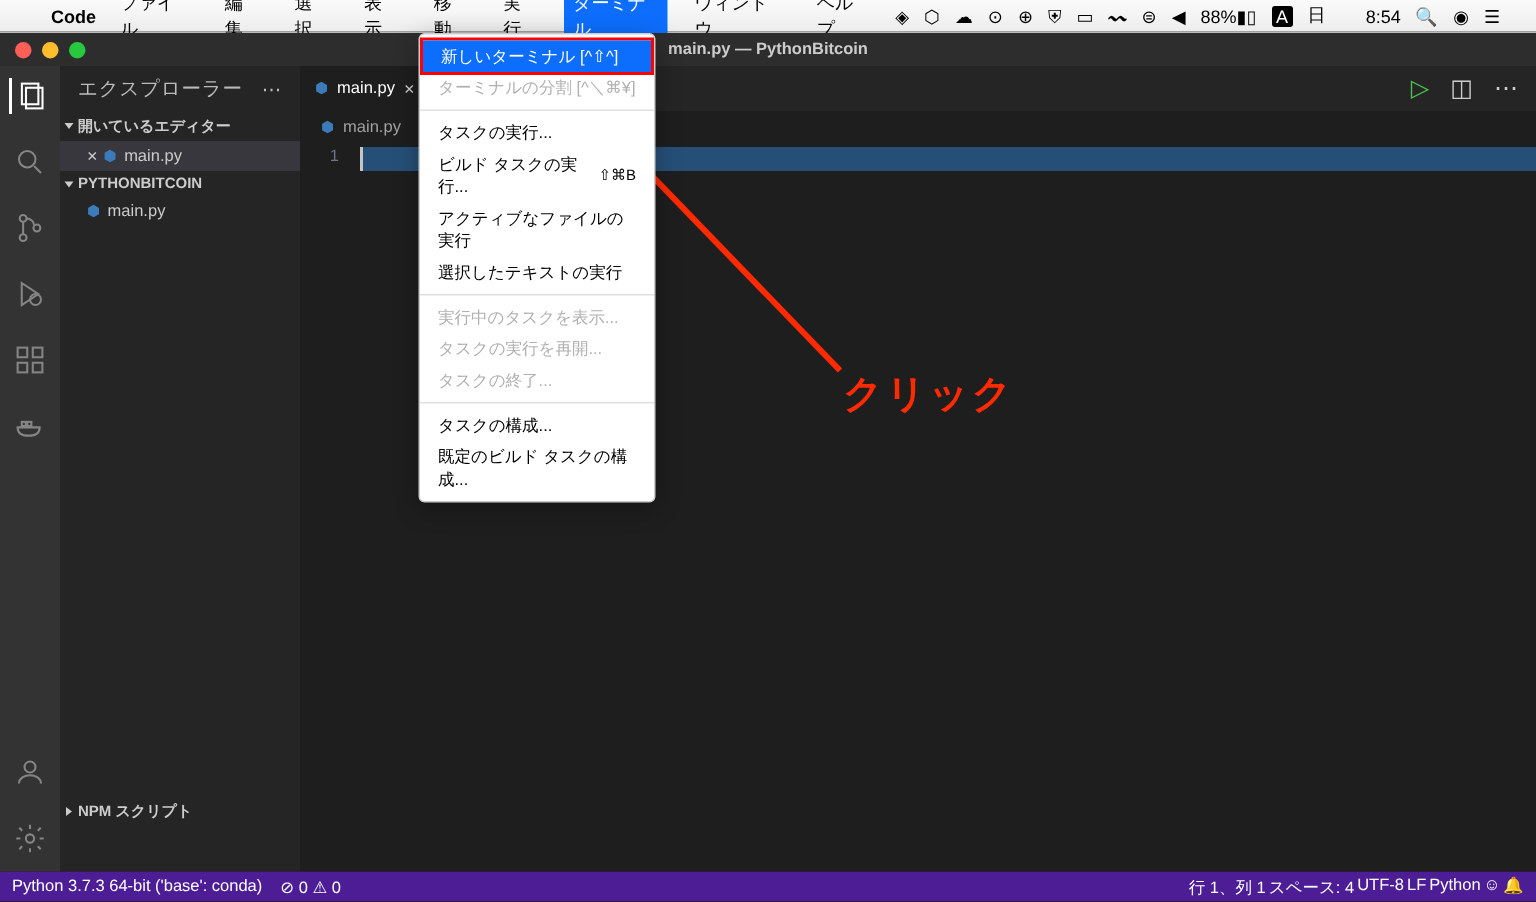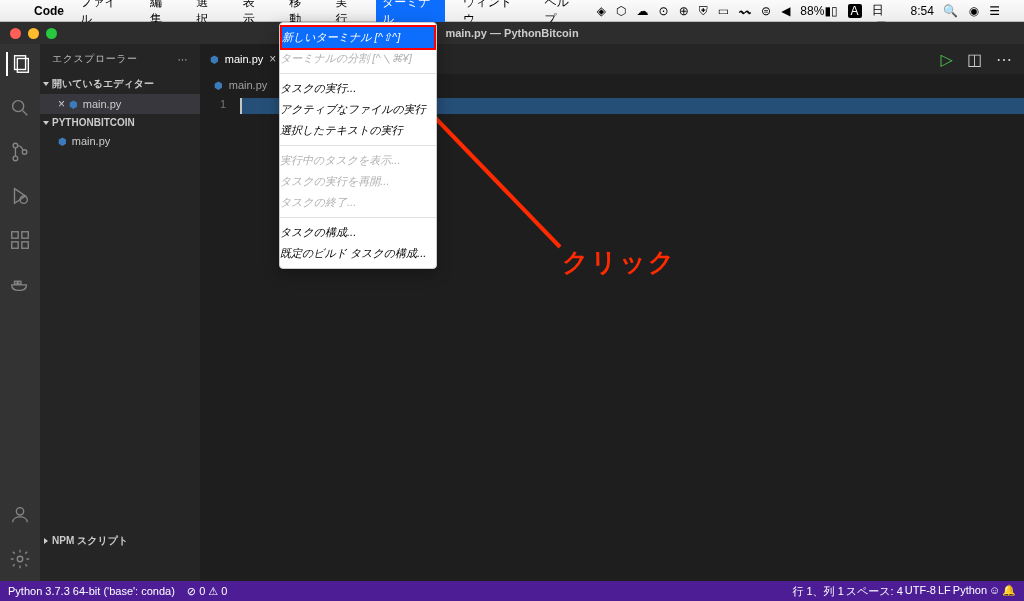--- a/index.html
+++ b/index.html
@@ -27,21 +27,21 @@
 .workbench { display: flex; height: 537px; }
 
 
 .activity-bar { width: 40px; background: #333333; display: flex; flex-direction: column; align-items: center; padding-top: 8px; gap: 20px; }
 .activity-bar .icon { width: 24px; height: 24px; color: #858585; display: flex; align-items: center; justify-content: center; cursor: pointer; }
 .activity-bar .icon.active { color: #fff; border-left: 2px solid #fff; margin-left: -2px; padding-left: 2px; width: 26px; }
 .activity-bar .bottom { margin-top: auto; margin-bottom: 10px; display: flex; flex-direction: column; gap: 20px; }
 
 
 .sidebar { width: 160px; background: #252526; color: #ccc; font-size: 11px; }
-.sidebar .header { height: 30px; display: flex; align-items: center; padding: 0 12px; color: #bbb; font-size: 10px; letter-spacing: 0.5px; }
+.sidebar .header { height: 30px; display: flex; align-items: center; padding: 0 12px; color: #bbb; font-size: 13px; letter-spacing: 0.5px; }
 .sidebar .header .dots { margin-left: auto; }
 .sidebar .section { padding: 3px 4px; font-size: 10px; font-weight: bold; color: #ccc; display: flex; align-items: center; }
 .sidebar .section::before { content: ""; display: inline-block; width: 0; height: 0; border-left: 4px solid #ccc; border-top: 3px solid transparent; border-bottom: 3px solid transparent; margin-right: 4px; transform: rotate(90deg); }
 .sidebar .section.collapsed::before { transform: rotate(0deg); }
 .sidebar .file-row { height: 20px; display: flex; align-items: center; padding-left: 18px; font-size: 11px; color: #ccc; }
 .sidebar .file-row.selected { background: #37373d; }
 .sidebar .file-row .close { margin-right: 4px; color: #ccc; font-size: 12px; }
 .sidebar .file-row .py-icon { color: #3c7bb9; margin-right: 5px; font-size: 10px; }
 
 
@@ -57,21 +57,21 @@
 .breadcrumb .py-icon { color: #3c7bb9; font-size: 10px; }
 
 .code-area { flex: 1; display: flex; position: relative; }
 .gutter { width: 40px; color: #6e7681; font-size: 11px; text-align: right; padding-right: 14px; padding-top: 2px; font-family: Menlo, monospace; }
 .code-line { flex: 1; padding-top: 2px; }
 .code-line .line { height: 16px; }
 .code-line .line.highlight { background: #264f78; border-left: 2px solid #c6c6c6; }
 
 
 .dropdown { position: absolute; top: 22px; left: 279px; width: 158px; background: #ffffff; border: 1px solid #ccc; border-radius: 4px; box-shadow: 0 4px 16px rgba(0,0,0,0.3); font-size: 11px; padding: 4px 0; z-index: 100; }
-.dropdown .item { padding: 3px 0; color: #000; display: flex; justify-content: space-between; align-items: center; font-style: italic; }
+.dropdown .item { padding: 3px 12px; color: #000; display: flex; justify-content: space-between; align-items: center; }
 .dropdown .item.highlight { background: #0d6efd; color: #fff; }
 .dropdown .item.disabled { color: #b0b0b0; }
 .dropdown .item .shortcut { font-size: 10px; }
 .dropdown hr { border: none; border-top: 1px solid #e0e0e0; margin: 4px 0; }
 .dropdown .highlight-box { border: 2px solid #ff0000; margin: -2px 0; }
 
 
 .status-bar { height: 20px; background: #4c1d95; color: #fff; display: flex; align-items: center; font-size: 11px; padding: 0 8px; gap: 12px; }
 .status-bar .right { margin-left: auto; display: flex; gap: 2px; }
 
@@ -246,20 +246,24 @@
       </div>
   </div>
   <div class="item disabled">
       <span>ターミナルの分割 [^＼⌘¥]</span>
     </div>
   <hr>
   <div class="item">
       <span>タスクの実行...</span>
     </div>
   <div class="item">
+      <span>ビルド タスクの実行...</span>
+      <span class="shortcut">⇧⌘B</span>
+    </div>
+  <div class="item">
       <span>アクティブなファイルの実行</span>
     </div>
   <div class="item">
       <span>選択したテキストの実行</span>
     </div>
   <hr>
   <div class="item disabled">
       <span>実行中のタスクを表示...</span>
     </div>
   <div class="item disabled">

